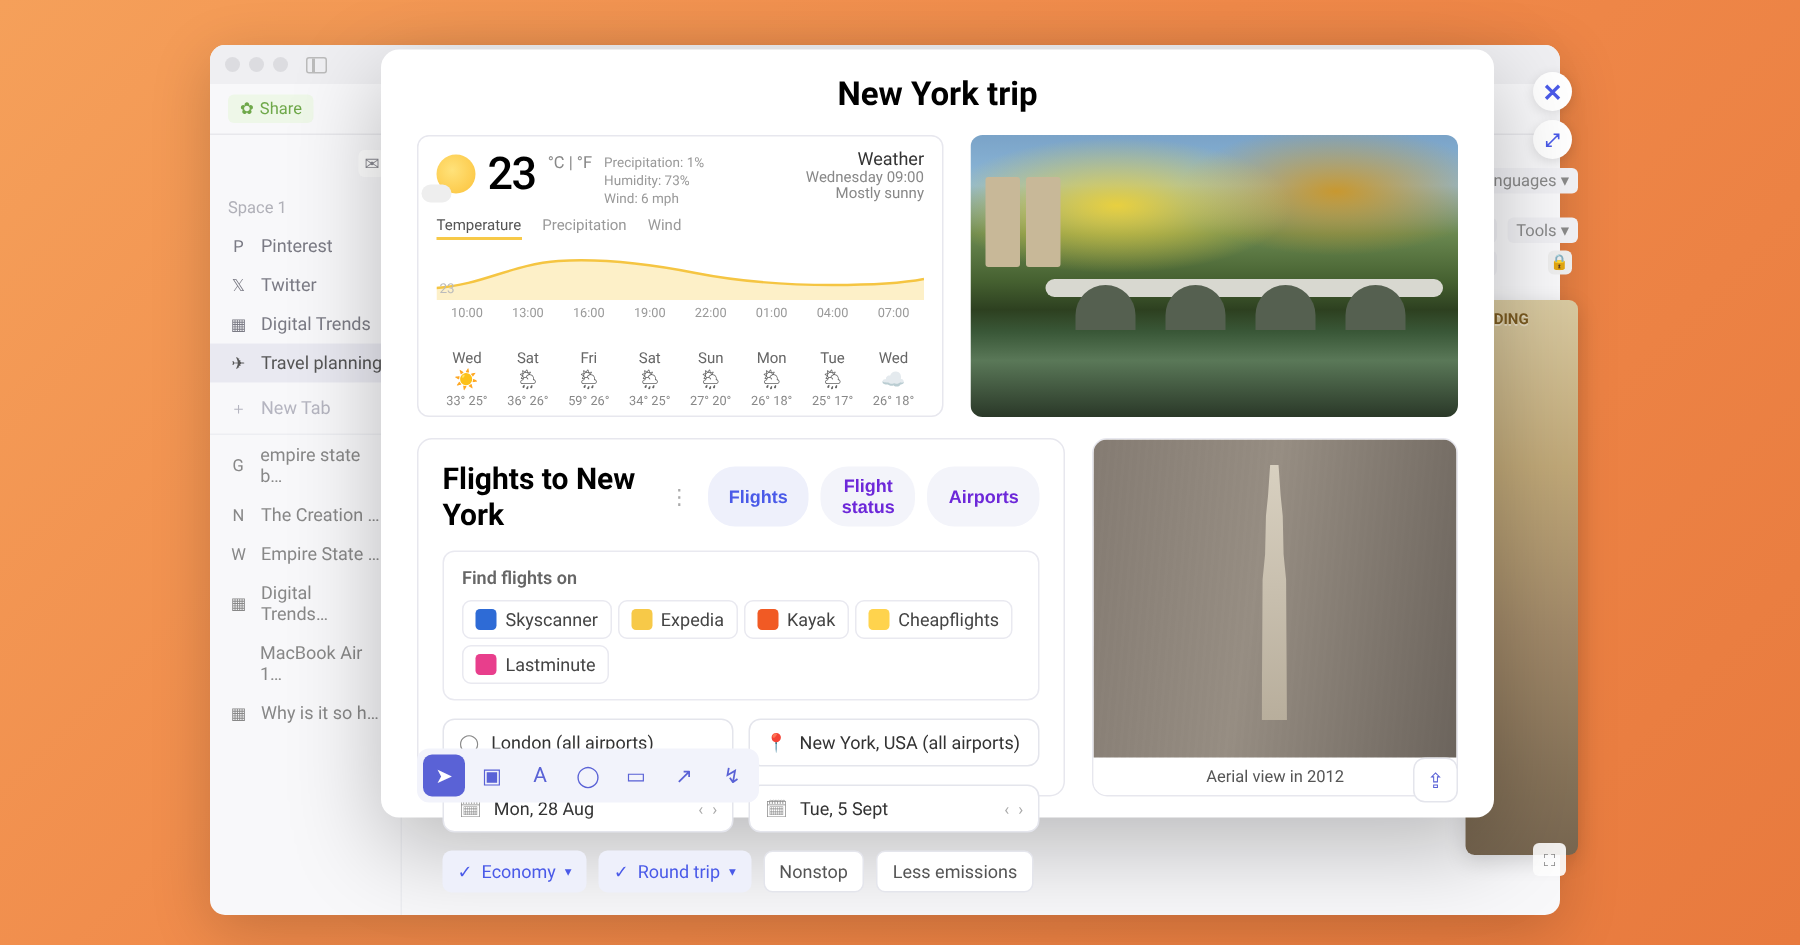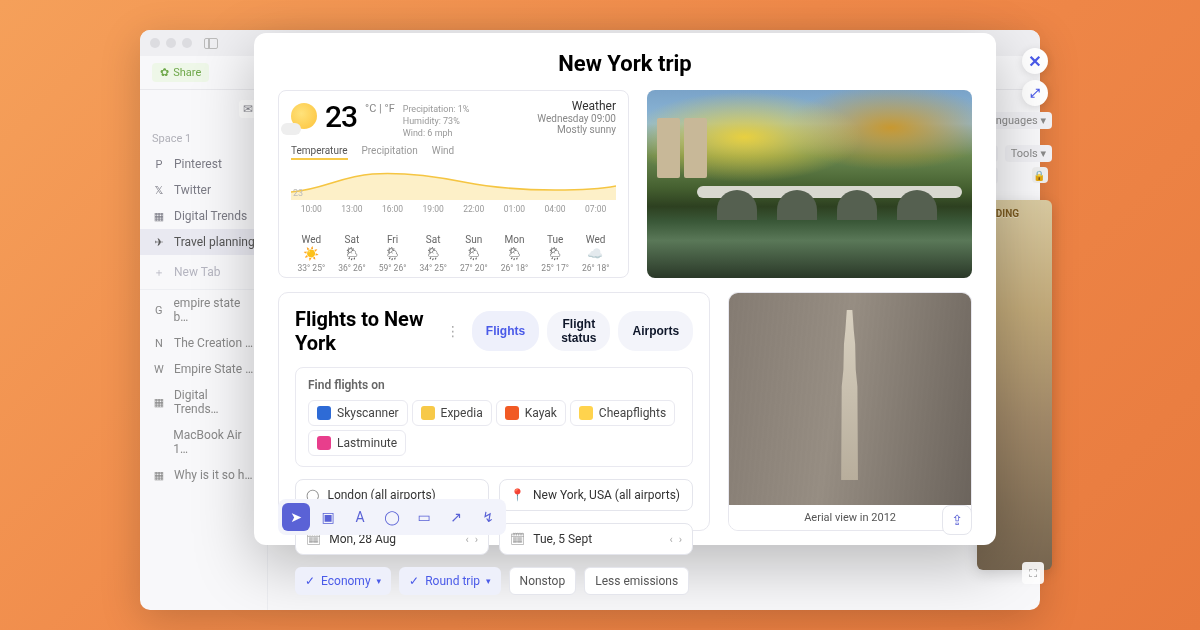--- a/index.html
+++ b/index.html
@@ -132,21 +132,21 @@
     flex: 1.35; border:1px solid #e7e7ee; border-radius:10px; padding:14px 16px 8px;
     display:flex; flex-direction:column; gap:12px;
   }
   .f-title-row { display:flex; align-items:center; gap:10px;}
   .f-title { font-size:20px; font-weight:700;}
   .f-dots { color:#aaa; font-size:14px; padding:0 2px;}
   .f-tabs { display:flex; gap:8px; margin-left:auto;}
   .pill {
     padding:6px 14px; border-radius:18px; font-size:12px; background:#eef0fb; color:#4a5ae8; border:none;font-weight:bold;
   }
-  .pill.ghost { background:#f3f4fa; color:#0f172a;}
+  .pill.ghost { background:#f3f4fa; color:#6d28d9;}
 
   .find-box { border:1px solid #e9e9f0; border-radius:8px; padding:10px 12px;}
   .find-box .lbl { font-size:12px; color:#666; font-weight:600;}
   .providers { display:flex; gap:4px; margin-top:8px; flex-wrap:wrap;}
   .prov {
     display:flex; align-items:center; gap:6px; border:1px solid #e9e9f0; border-radius:6px; padding:5px 8px;
     font-size:12px; color:#444; background:#fff;
   }
   .pi { width:14px; height:14px; border-radius:3px; display:inline-block;}
   .pi.sky{background:#2e6bd6;} .pi.exp{background:#f7c948;} .pi.kyk{background:#f15a24;}

